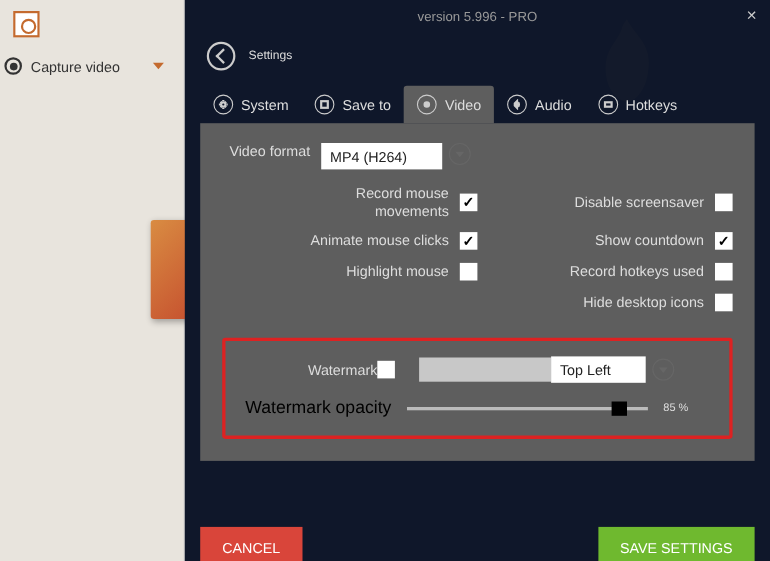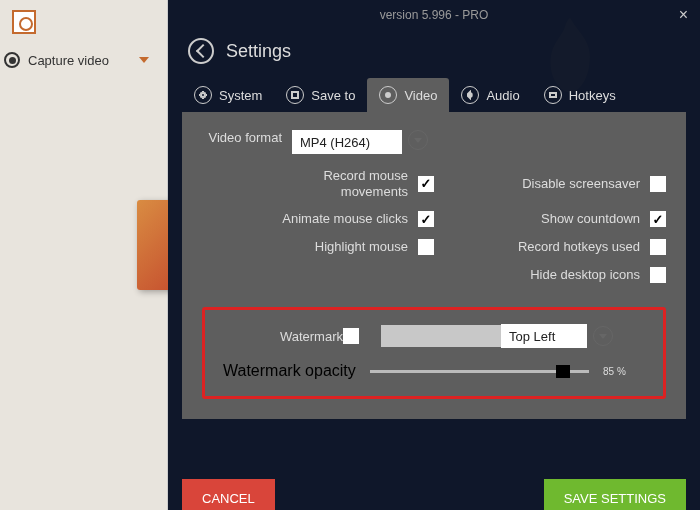--- a/index.html
+++ b/index.html
@@ -16,21 +16,21 @@
 .chevron { width:0; height:0; border-left:5px solid transparent; border-right:5px solid transparent; border-top:6px solid #c46a2e; margin-left:auto; }
 .orange-card { position:absolute; left:137px; top:200px; width:38px; height:90px; background: linear-gradient(135deg,#d98c42,#c6512f); border-radius:3px; box-shadow:2px 2px 6px rgba(0,0,0,0.3); z-index:0; }
 .main { flex:1; background:#0f172a; position:relative; display:flex; flex-direction:column; }
 .title { color:#999; font-size:12px; text-align:center; padding:8px 0 4px; position:relative; }
 .close-x { position:absolute; top:6px; right:12px; color:#ccc; font-size:16px; cursor:pointer; }
 .flame { position:absolute; right:90px; top:10px; width:80px; height:90px; opacity:0.12; }
 .flame svg { width:100%; height:100%; }
 .header { display:flex; align-items:center; gap:12px; padding:12px 20px 4px; }
 .back-circle { width:26px; height:26px; border:2px solid #ccc; border-radius:50%; display:flex; align-items:center; justify-content:center; cursor:pointer; }
 .back-circle::before { content:""; width:8px; height:8px; border-left:2px solid #ccc; border-bottom:2px solid #ccc; transform:rotate(45deg); margin-left:3px; }
-.header-title { color:#ddd; font-size:18px; }
+.header-title { color:#ddd; font-size:11px; }
 .tabs { display:flex; gap:0; padding:10px 14px 0; }
 .tab { display:flex; align-items:center; gap:7px; padding:8px 12px; color:#ddd; font-size:13px; cursor:pointer; border-radius:3px 3px 0 0; }
 .tab.active { background:#5e5e5e; }
 .tab .ticon { width:18px; height:18px; border:1.5px solid #ccc; border-radius:50%; display:flex; align-items:center; justify-content:center; }
 .ticon svg { width:10px; height:10px; fill:none; stroke:#ccc; stroke-width:2; }
 .panel { margin:0 14px 8px; background:#5e5e5e; padding:18px 20px 20px; flex:1; position:relative; }
 .row { display:flex; align-items:center; margin-bottom:14px; gap:20px; }
 .row .half { display:flex; flex:1; }
 .lbl { color:#ddd; font-size:13px; text-align:right; padding-right:10px; }
 .select { background:#fff; height:24px; display:flex; align-items:center; padding:0 8px; font-size:13px; color:#222; position:relative; }

